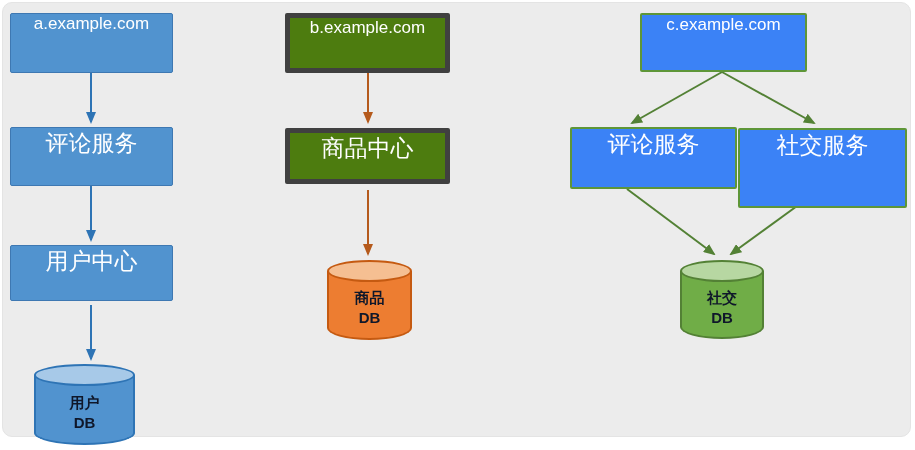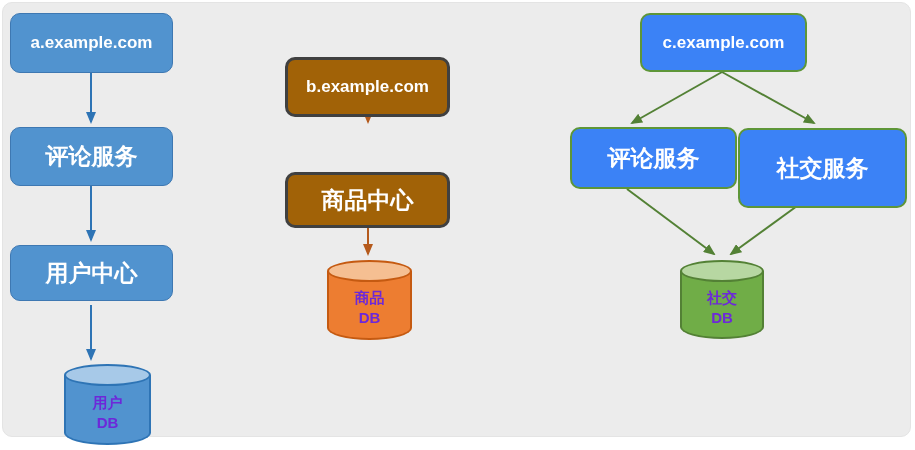--- a/index.html
+++ b/index.html
@@ -7,43 +7,43 @@
     position:relative; width:915px; height:450px; overflow:hidden;
     font-family:"Liberation Sans", sans-serif;
   }
   .canvas-bg {
     position:absolute; left:2px; top:2px; width:909px; height:435px;
     background:#ececec; border:1px solid #e4e4e4; border-radius:10px;
     box-sizing:border-box;
   }
   .arrow-layer { position:absolute; left:0; top:0; }
   .box {
-    position:absolute; display:flex; align-items:center; justify-content:center;
-    color:#ffffff; font-weight:bold; box-sizing:border-box; border-radius:10px;
+    position:absolute; display:flex; align-items:flex-start; justify-content:center;
+    color:#ffffff; font-weight:normal; box-sizing:border-box; border-radius:2px;
   }
   .domain-box { font-size:17px; }
   .service-box { font-size:23px; }
   .blue-box   { background:#5193cf; border:1px solid #3e78b2; }
-  .orange-box { background:#a16207; border:3px solid #404040;margin-top:44px; }
+  .orange-box { background:#4d7c0f; border:5px solid #404040; }
   .green-box  { background:#3b82f6; border:2px solid #5e9638; }
 
   .cyl { position:absolute; }
   .cyl .cyl-top {
     position:absolute; left:0; right:0; top:0; height:22px;
     border-radius:50%; box-sizing:border-box; z-index:2;
   }
   .cyl .cyl-body {
     position:absolute; left:0; right:0; top:11px; bottom:0;
     border-top:none; box-sizing:border-box; z-index:1;
     border-radius:0 0 50% 50% / 0 0 12px 12px;
   }
   .cyl .cyl-label {
     position:absolute; left:0; right:0; top:16px; bottom:0; z-index:3;
     display:flex; flex-direction:column; align-items:center; justify-content:center;
-    color:#6d28d9; font-weight:bold; font-size:15px; line-height:20px; text-align:center;
+    color:#0f172a; font-weight:bold; font-size:15px; line-height:20px; text-align:center;
   }
   .blue-cyl .cyl-top    { background:#a7c9e8; border:2px solid #2e74b5; }
   .blue-cyl .cyl-body   { background:#5193cf; border:2px solid #2e74b5; border-top:none; }
   .orange-cyl .cyl-top  { background:#f5bf92; border:2px solid #c55a11; }
   .orange-cyl .cyl-body { background:#ed7d31; border:2px solid #c55a11; border-top:none; }
   .green-cyl .cyl-top   { background:#b7d7a2; border:2px solid #538135; }
   .green-cyl .cyl-body  { background:#70ad47; border:2px solid #538135; border-top:none; }
 </style>
 </head>
 <body>
@@ -80,21 +80,21 @@
 
   <div class="box domain-box blue-box" style="left:10px; top:13px; width:163px; height:60px;">
     <span>a.example.com</span>
   </div>
   <div class="box service-box blue-box" style="left:10px; top:127px; width:163px; height:59px;">
     <span>评论服务</span>
   </div>
   <div class="box service-box blue-box" style="left:10px; top:245px; width:163px; height:56px;">
     <span>用户中心</span>
   </div>
-  <div class="cyl blue-cyl" style="left:64px; top:364px; width:87px; height:81px;">
+  <div class="cyl blue-cyl" style="left:34px; top:364px; width:101px; height:81px;">
     <div class="cyl-body"></div>
     <div class="cyl-top"></div>
     <div class="cyl-label">
       <span>用户</span>
       <span>DB</span>
     </div>
   </div>
 
   <div class="box domain-box orange-box" style="left:285px; top:13px; width:165px; height:60px;">
     <span>b.example.com</span>

